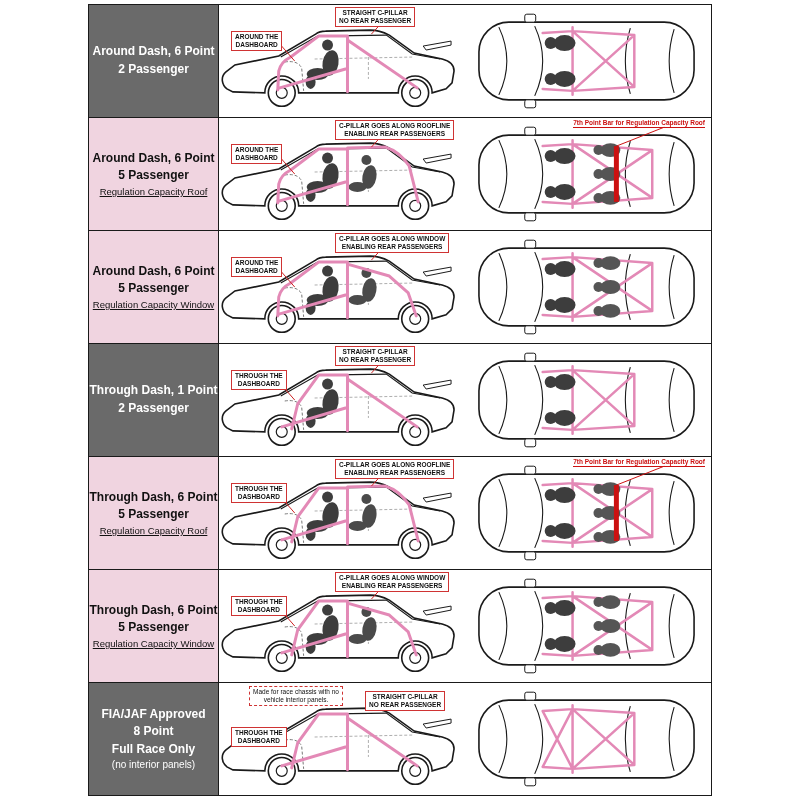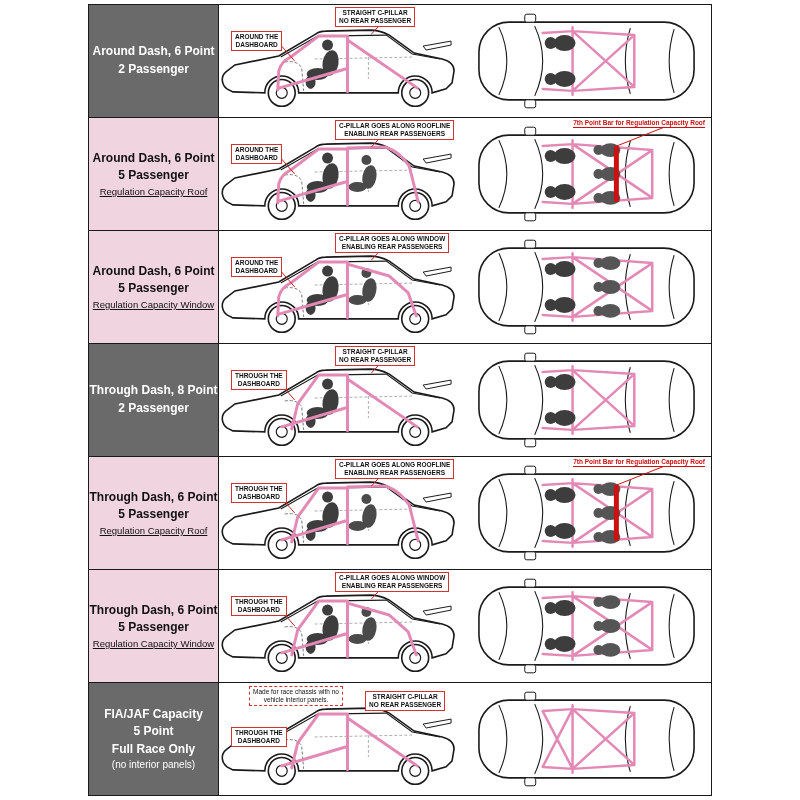--- a/index.html
+++ b/index.html
@@ -226,21 +226,21 @@
             <use href="#tc-5"></use>
             <use href="#tp-front"></use>
             <use href="#tp-rear"></use>
           </svg>
         </div>
       </div>
     </div>
 
     <div class="row">
       <div class="label-cell gray">
-        <div class="l1">Through Dash, 8 Point</div>
+        <div class="l1">Through Dash, 1 Point</div>
         <div class="l1">2 Passenger</div>
       </div>
       <div class="content">
         <div class="side-view">
           <svg class="car" viewBox="0 0 247 112">
             <use href="#car-side"></use>
             <use href="#fig-side-front"></use>
             <use href="#cg-t-s"></use>
             <use href="#ldr"></use>
           </svg>
@@ -318,22 +318,22 @@
             <use href="#tc-5"></use>
             <use href="#tp-front"></use>
             <use href="#tp-rear"></use>
           </svg>
         </div>
       </div>
     </div>
 
     <div class="row">
       <div class="label-cell gray">
-        <div class="l1">FIA/JAF Capacity</div>
-        <div class="l1">5 Point</div>
+        <div class="l1">FIA/JAF Approved</div>
+        <div class="l1">8 Point</div>
         <div class="l1">Full Race Only</div>
         <div class="l4">(no interior panels)</div>
       </div>
       <div class="content">
         <div class="side-view">
           <svg class="car" viewBox="0 0 247 112">
             <use href="#car-side"></use>
             <use href="#cg-t-s"></use>
           </svg>
           <div class="ann race-box">Made for race chassis with no

